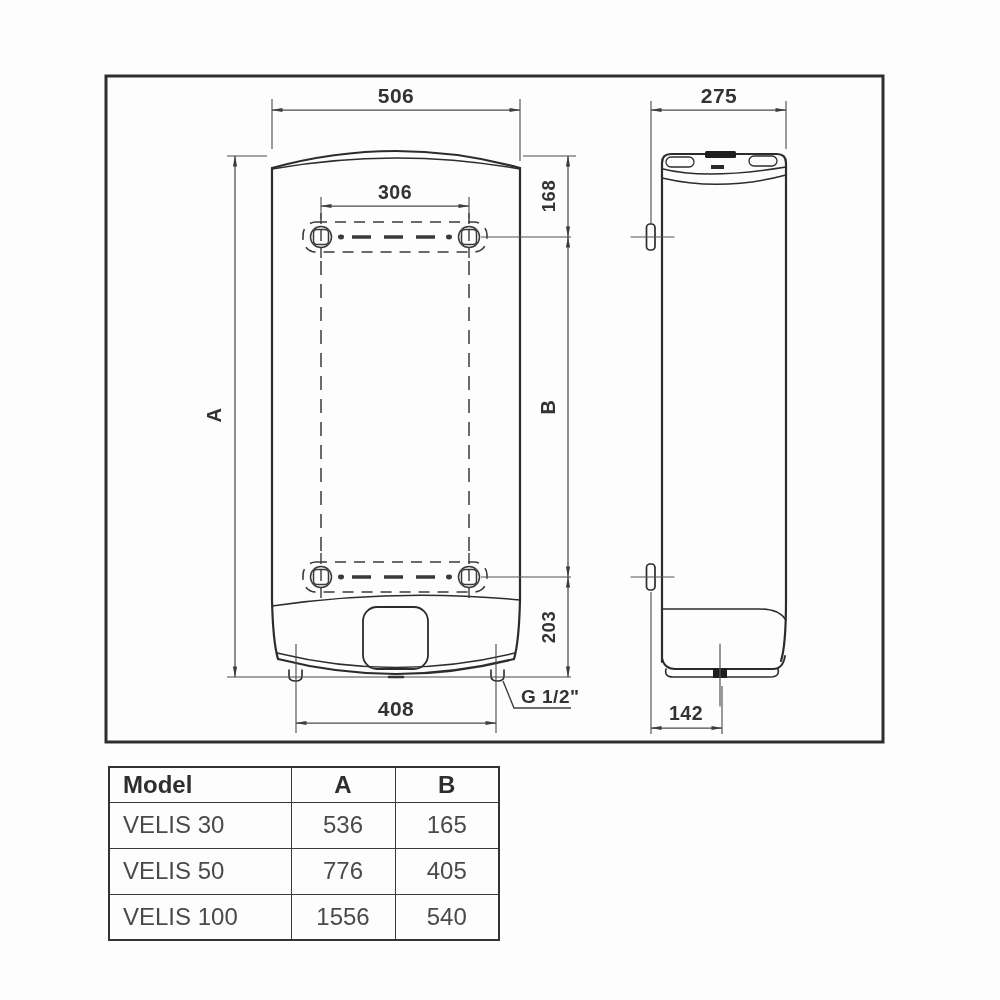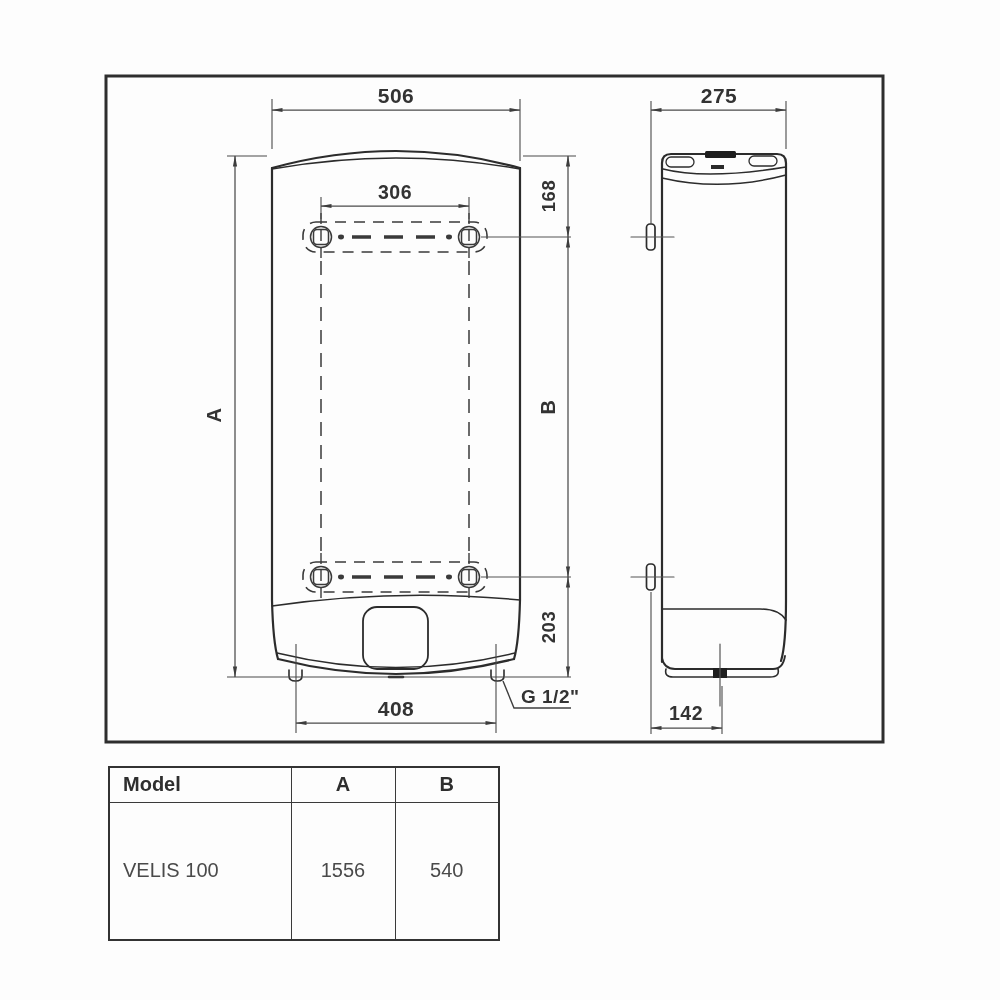--- a/index.html
+++ b/index.html
@@ -20,21 +20,21 @@
   .spec-table{
     position:absolute;left:108px;top:766px;width:390px;height:175px;
     border-collapse:collapse;table-layout:fixed;
     color:#3b3b3b;
   }
   .spec-table th,.spec-table td{
     border:1.6px solid #3a3a3a;
     padding:0 0 0 13px;
     text-align:left;vertical-align:middle;
     height:35px;box-sizing:border-box;
-    font-size:20px;
+    font-size:24px;
   }
   .spec-table th{font-weight:600;color:#2e2e2e;}
   .spec-table td{font-weight:400;color:#4a4a4a;}
   .spec-table th.num,.spec-table td.num{text-align:center;padding:0;}
   .spec-table table, .spec-table{border:2px solid #333;}
   .col-model{width:182px;}
   .col-a{width:104px;}
   .col-b{width:104px;}
 </style>
 </head>
@@ -186,18 +186,28 @@
     </colgroup>
   <thead>
     <tr>
       <th>Model</th>
       <th class="num">A</th>
       <th class="num">B</th>
     </tr>
   </thead>
   <tbody>
     <tr>
+      <td>VELIS 30</td>
+      <td class="num">536</td>
+      <td class="num">165</td>
+    </tr>
+    <tr>
+      <td>VELIS 50</td>
+      <td class="num">776</td>
+      <td class="num">405</td>
+    </tr>
+    <tr>
       <td>VELIS 100</td>
       <td class="num">1556</td>
       <td class="num">540</td>
     </tr>
   </tbody>
 </table>
 
 </body></html>

